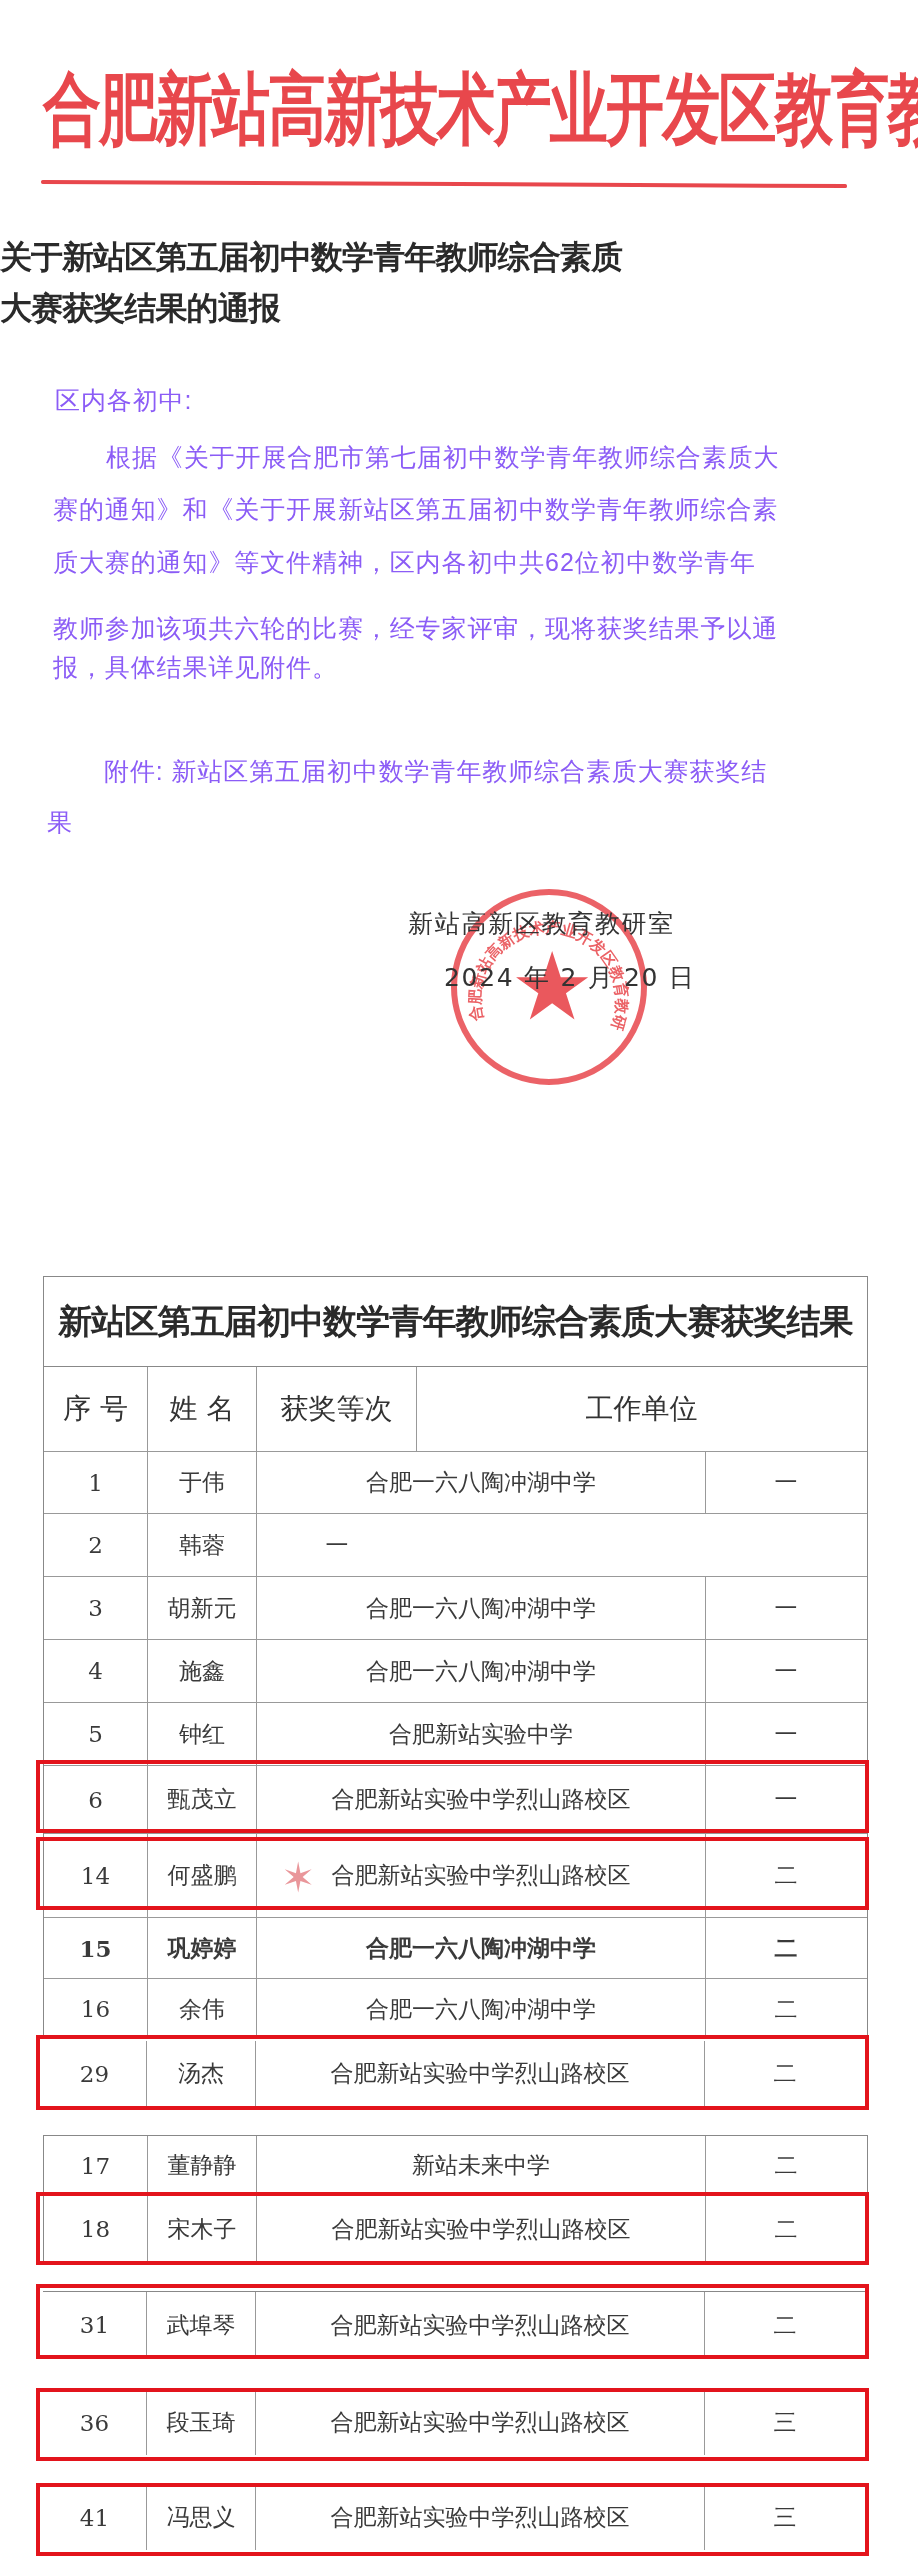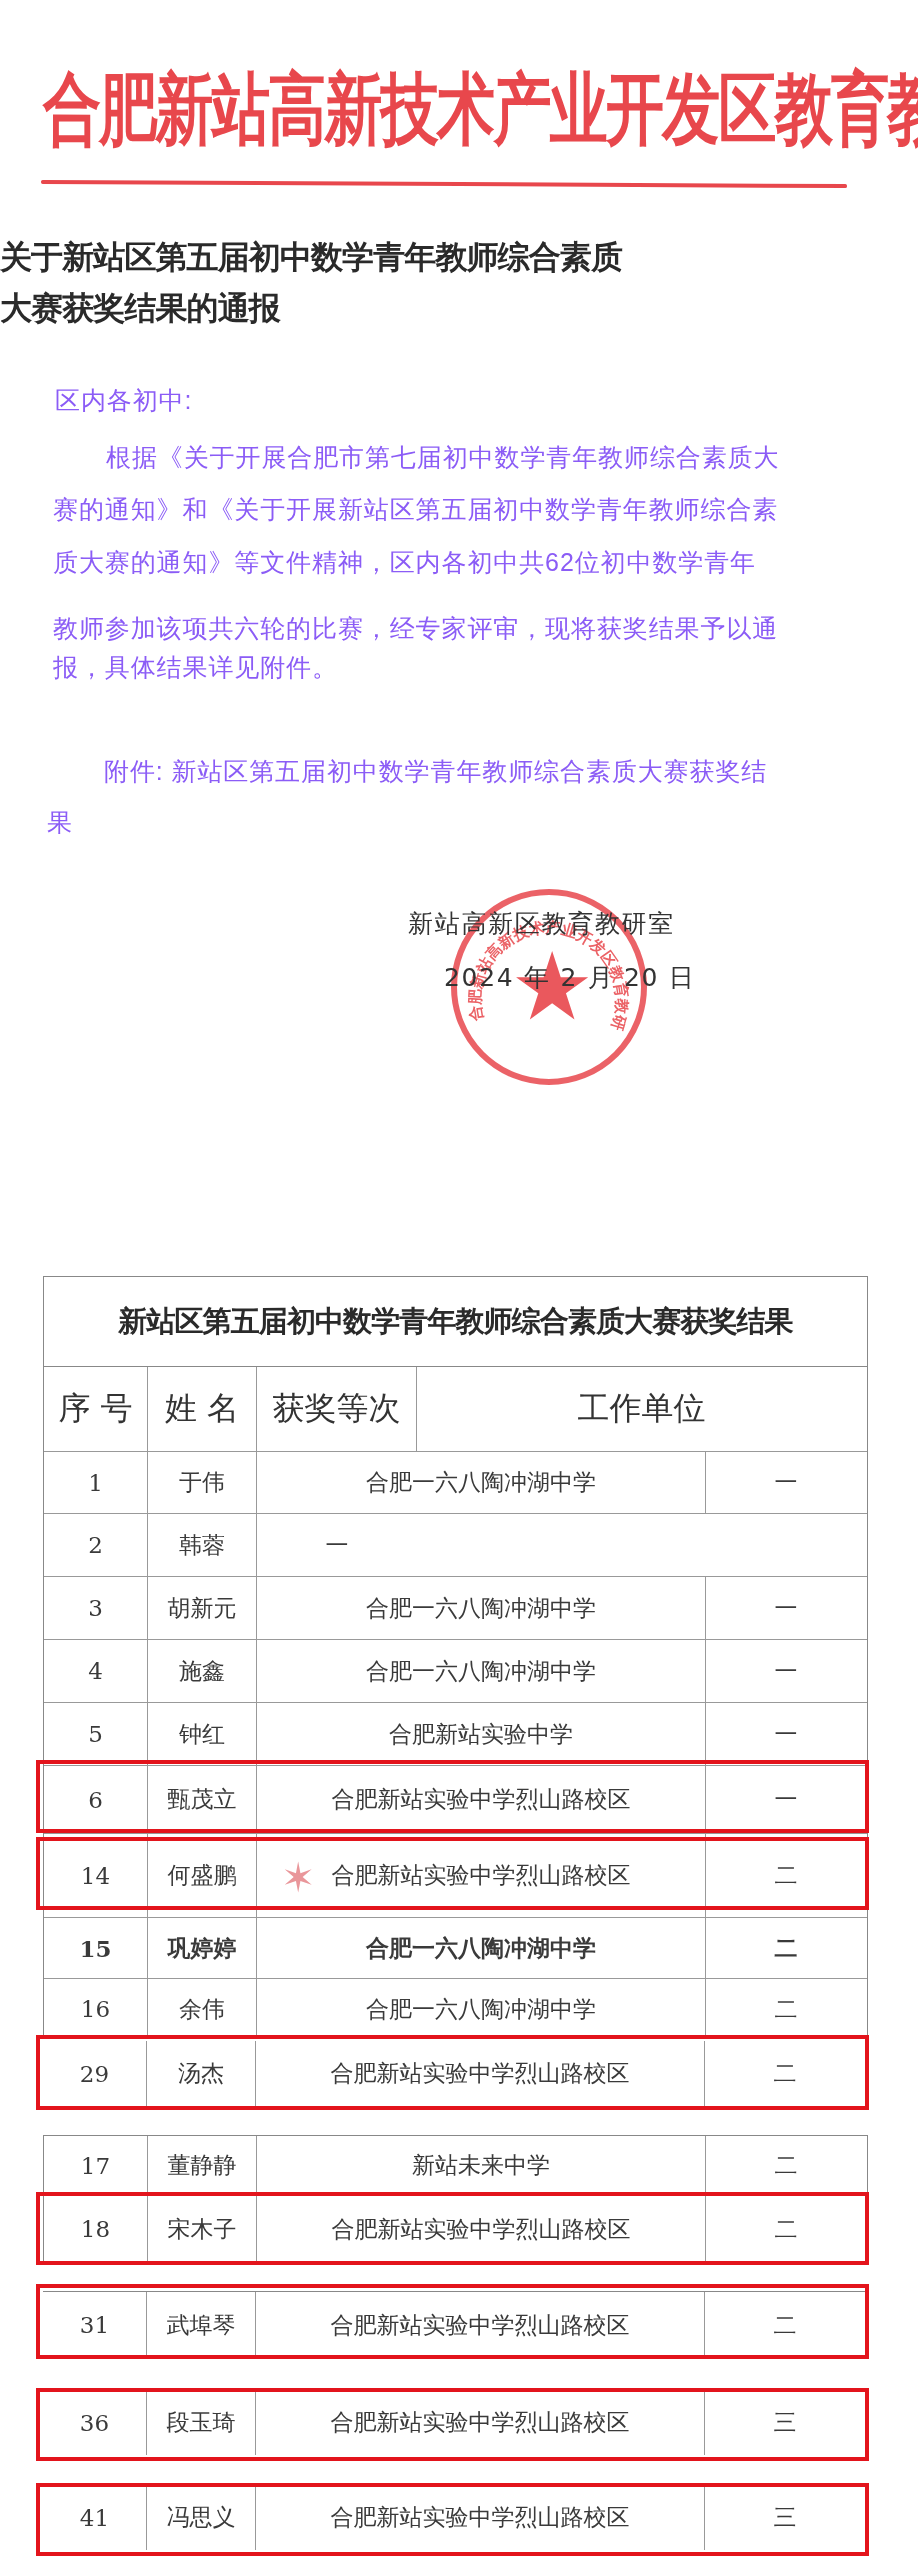--- a/index.html
+++ b/index.html
@@ -12,31 +12,31 @@
   .rule { left:41px; top:182px; width:806px; height:4.3px; background:#e8474c; border-radius:1.7px; transform:rotate(0.3deg); }
   .doc-title { left:0; width:900px; text-align:left; font-size:32px; font-weight:bold; color:#2a2a2a;
                font-family:"DejaVu Sans","Liberation Sans",sans-serif; letter-spacing:-0.9px; }
   .body-text { font-size:25px; color:#8b5cf6; font-family:Liberation Sans, sans-serif; white-space:nowrap; letter-spacing:0.9px; }
   .seal { left:451px; top:889px; width:196px; height:196px; border-radius:50%; border:6.8px solid #e8474c; box-sizing:border-box; opacity:0.85; }
   .seal-star { left:510px; top:940px; font-size:94px; color:#e8474c; line-height:1; opacity:0.9; }
   .seal-ring-text { left:459px; top:897px; width:179px; height:179px; }
   .sign { font-size:25px; color:#333; font-family:"DejaVu Sans","Liberation Sans",sans-serif; white-space:nowrap; letter-spacing:1.7px; }
 
   .tbl-seg { position:absolute; left:43px; width:825px; border:1.7px solid #888; border-bottom:none; box-sizing:border-box; }
-  .tbl-title { height:89px; display:flex; align-items:center; justify-content:center; font-size:29px; font-weight:bold;
+  .tbl-title { height:89px; display:flex; align-items:center; justify-content:center; font-size:34px; font-weight:bold;
                font-family:Liberation Mono, monospace; color:#2a2a2a; border-bottom:1.7px solid #888; letter-spacing:-0.9px; }
   .row { display:flex; border-bottom:1.7px solid #999; box-sizing:border-box; }
   .cell { display:flex; align-items:center; justify-content:center; border-right:1.7px solid #999; box-sizing:border-box;
           font-family:"DejaVu Sans","Liberation Sans",sans-serif; font-size:23px; color:#3a3a3a; }
   .cell:last-child { border-right:none; }
   .c-no { width:104px; font-family:"DejaVu Serif","Liberation Serif",serif; }
   .c-name { width:109px; }
   .c-unit { width:449px; }
   .c-award { width:160px; }
-  .hdr .cell { font-size:32px; color:#333; }
+  .hdr .cell { font-size:28px; color:#333; }
   .hl-box { position:absolute; left:36px; width:833px; border:4.3px solid #e3141c; box-sizing:border-box; pointer-events:none; }
   .stamp-mark { position:absolute; left:281px; top:1854px; font-size:41px; color:#e06b70; opacity:0.7; }
 </style>
 </head>
 <body>
 
 <div class="abs letterhead">合肥新站高新技术产业开发区教育教研室</div>
 <div class="abs rule"></div>
 
 <div class="abs doc-title" style="top:236px;">关于新站区第五届初中数学青年教师综合素质</div>

